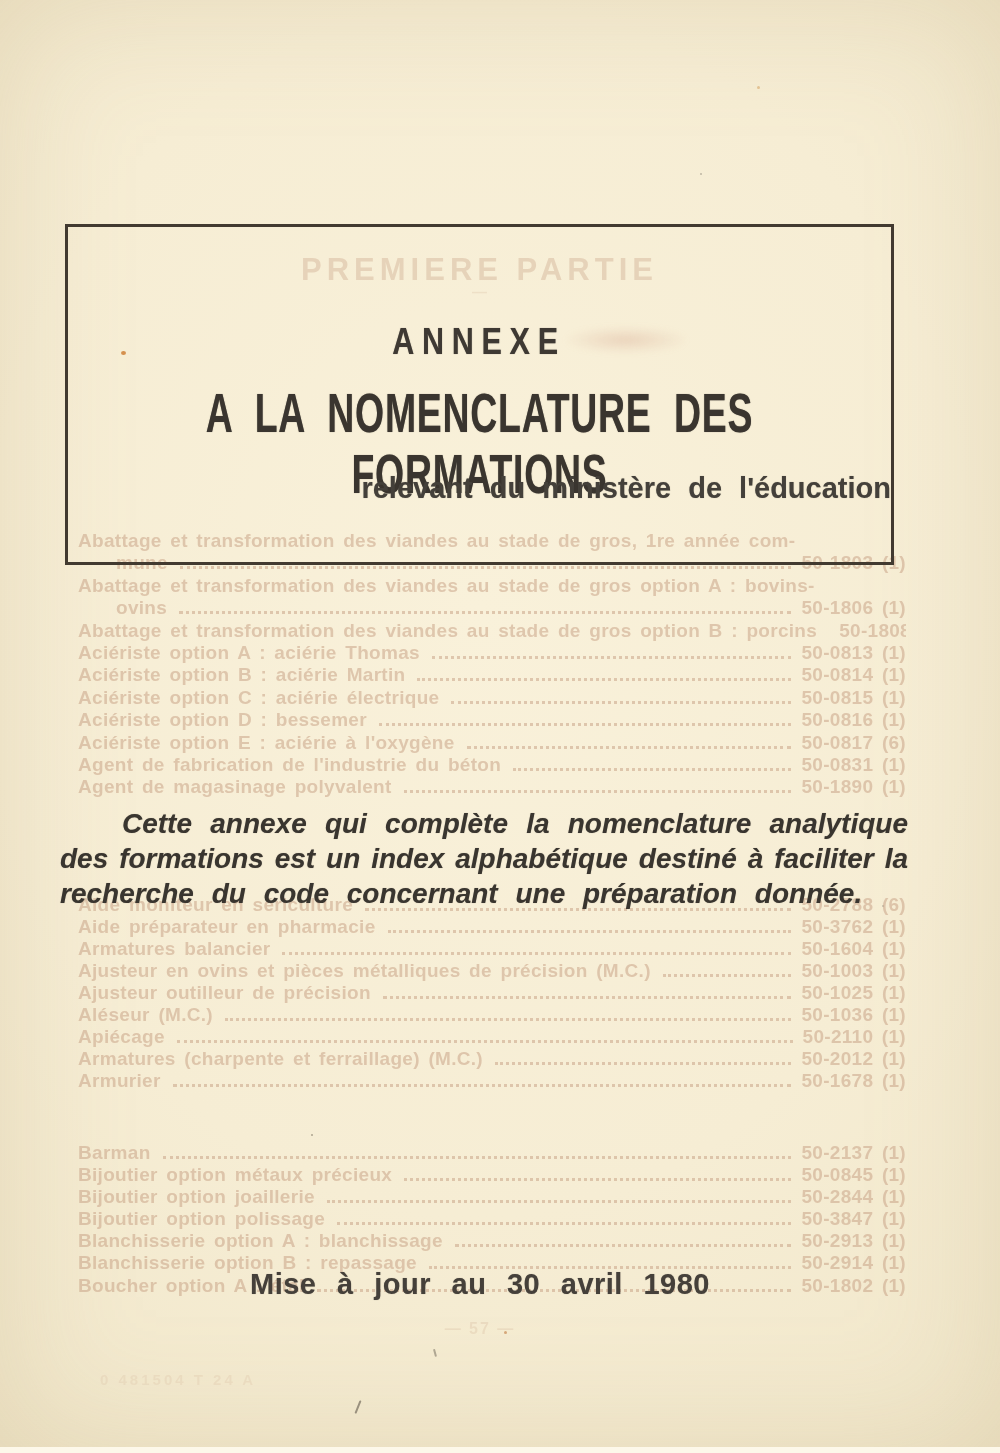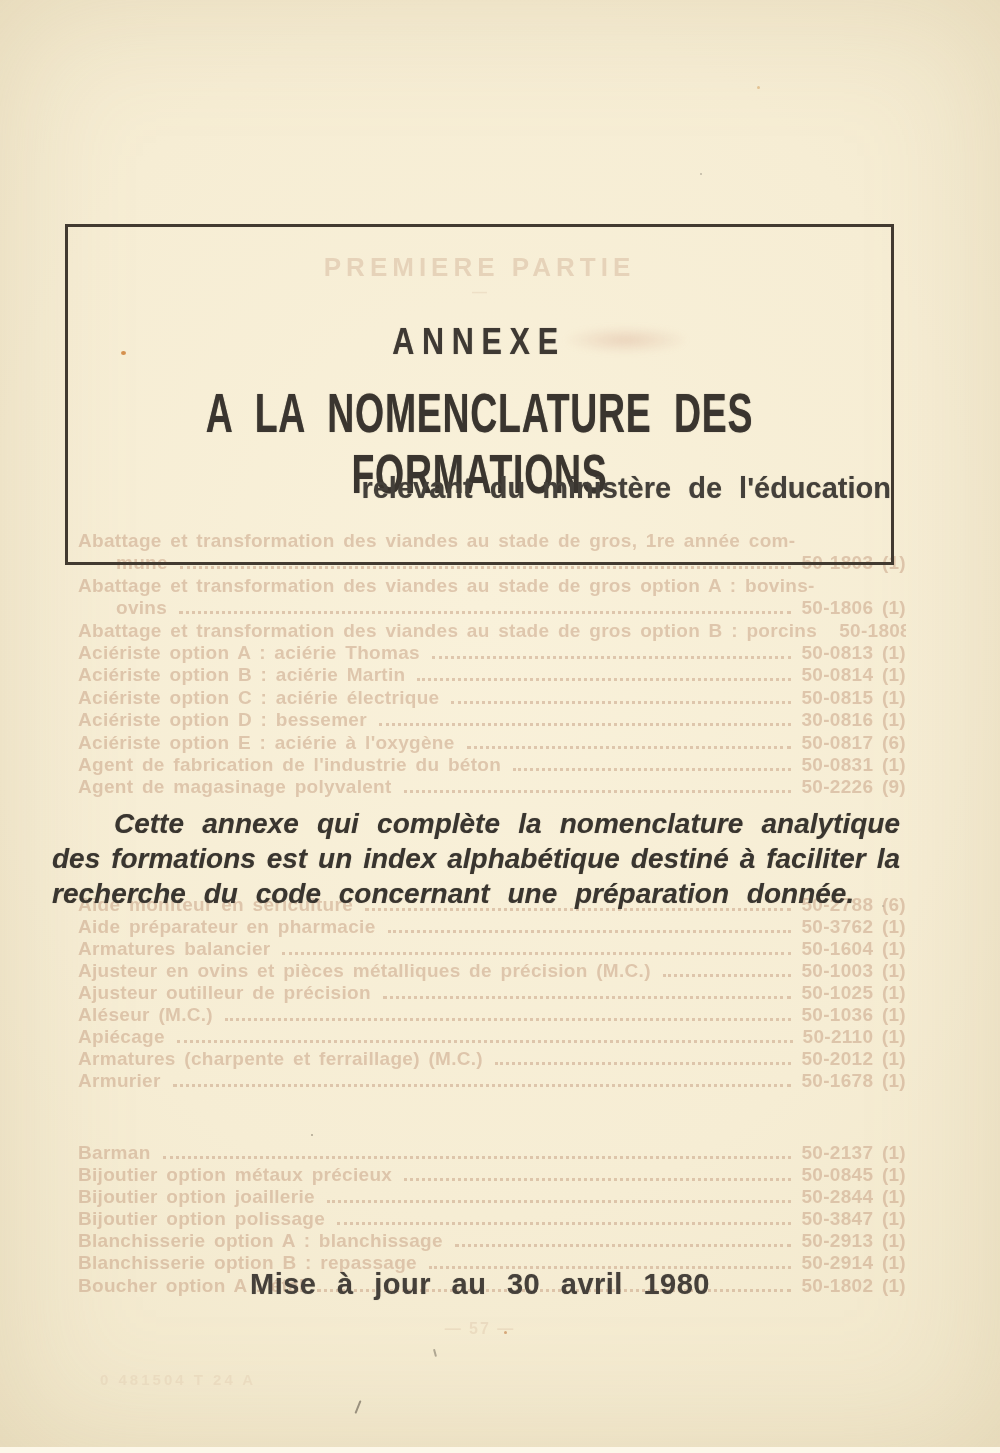--- a/index.html
+++ b/index.html
@@ -24,21 +24,21 @@
   .ghost-b{top:894px;}
   .ghost-c .ghost-row{height:22.1px;}
   .ghost-c{top:1142px;}
   .ghost-row{display:flex;align-items:baseline;white-space:nowrap;overflow:hidden;}
   .g-label.indent{padding-left:38px;}
   .g-leader{flex:1 1 auto;}
   .g-leader.dotted{border-bottom:3px dotted currentColor;margin:0 10px 5px 12px;height:1px;}
   .g-code{flex:0 0 auto;}
 
   .ghost-text{position:absolute;color:#c69e82;font-weight:bold;z-index:1;}
-  .ghost-header{top:25px;left:0;width:100%;text-align:center;font-size:26px;letter-spacing:5px;opacity:.34;filter:blur(.5px);}
+  .ghost-header{top:25px;left:0;width:100%;text-align:center;font-size:31px;letter-spacing:5px;opacity:.34;filter:blur(.5px);}
   .ghost-divider{top:56px;left:0;width:100%;text-align:center;font-size:15px;opacity:.18;filter:blur(.5px);}
   .ghost-smudge{position:absolute;top:100px;left:498px;width:120px;height:26px;border-radius:6px;
     background:radial-gradient(ellipse at center, rgba(206,150,126,.30), rgba(206,150,126,0) 75%);filter:blur(3px);z-index:1;}
   .ghost-pagenum{top:1320px;left:400px;width:160px;text-align:center;font-size:16px;letter-spacing:2px;opacity:.20;filter:blur(.5px);}
   .ghost-imprint{top:1371px;left:100px;font-size:15px;letter-spacing:3px;opacity:.15;filter:blur(.6px);}
 
   
   .title-box{
     position:absolute;left:65px;top:224px;width:829px;height:341px;box-sizing:border-box;
     border:3px solid #423a30;z-index:2;background:transparent;
@@ -46,21 +46,21 @@
   .annexe{position:absolute;top:95px;left:0;width:100%;text-align:center;color:#3e3933;}
   .annexe>span{display:inline-block;font-weight:bold;font-size:36px;line-height:38px;letter-spacing:9px;
     transform:scale(.85,1.05);transform-origin:50% 50%;text-shadow:0 0 1px rgba(62,57,51,.55);}
   .main-title{position:absolute;top:160px;left:0;width:100%;text-align:center;color:#3a352f;}
   .main-title>span{display:inline-block;font-weight:bold;font-size:52px;line-height:56px;letter-spacing:1px;word-spacing:16px;
     transform:scale(.72,1.08);transform-origin:50% 50%;text-shadow:0 0 1px rgba(58,53,47,.6);}
   .subtitle{position:absolute;top:245px;left:0;width:100%;text-align:right;color:#44403a;
     font-weight:bold;font-size:29px;line-height:32px;word-spacing:9px;text-shadow:0 0 1px rgba(68,64,58,.4);}
 
   
-  .paragraph{position:absolute;left:52px;top:806px;width:848px;z-index:2;
+  .paragraph{position:absolute;left:60px;top:806px;width:848px;z-index:2;
     font-style:italic;font-weight:bold;font-size:28px;line-height:35px;color:#39352f;
     text-shadow:0 0 1px rgba(57,53,47,.35);}
   .p-line{text-align:justify;text-align-last:justify;height:35px;}
   .p-line.first{padding-left:62px;}
   .p-line.last{text-align-last:left;word-spacing:10px;}
 
   
   .update-note{position:absolute;top:1268px;left:0;width:960px;text-align:center;z-index:2;
     font-weight:bold;font-size:29px;color:#45403a;word-spacing:12px;letter-spacing:.5px;
     text-shadow:0 0 1px rgba(69,64,58,.4);}
@@ -128,39 +128,39 @@
 
       <div class="ghost-row">
         <span class="g-label">Aciériste option C : aciérie électrique</span>
         <span class="g-leader dotted"></span>
         <span class="g-code">50-0815 (1)</span>
       </div>
 
       <div class="ghost-row">
         <span class="g-label">Aciériste option D : bessemer</span>
         <span class="g-leader dotted"></span>
-        <span class="g-code">30-0816 (1)</span>
+        <span class="g-code">50-0816 (1)</span>
       </div>
 
       <div class="ghost-row">
         <span class="g-label">Aciériste option E : aciérie à l'oxygène</span>
         <span class="g-leader dotted"></span>
         <span class="g-code">50-0817 (6)</span>
       </div>
 
       <div class="ghost-row">
         <span class="g-label">Agent de fabrication de l'industrie du béton</span>
         <span class="g-leader dotted"></span>
         <span class="g-code">50-0831 (1)</span>
       </div>
 
       <div class="ghost-row">
         <span class="g-label">Agent de magasinage polyvalent</span>
         <span class="g-leader dotted"></span>
-        <span class="g-code">50-2226 (9)</span>
+        <span class="g-code">50-1890 (1)</span>
       </div>
     </div>
 
   <div class="ghost-block ghost-b">
 
       <div class="ghost-row">
         <span class="g-label">Aide moniteur en sériculture</span>
         <span class="g-leader dotted"></span>
         <span class="g-code">50-2788 (6)</span>
       </div>

